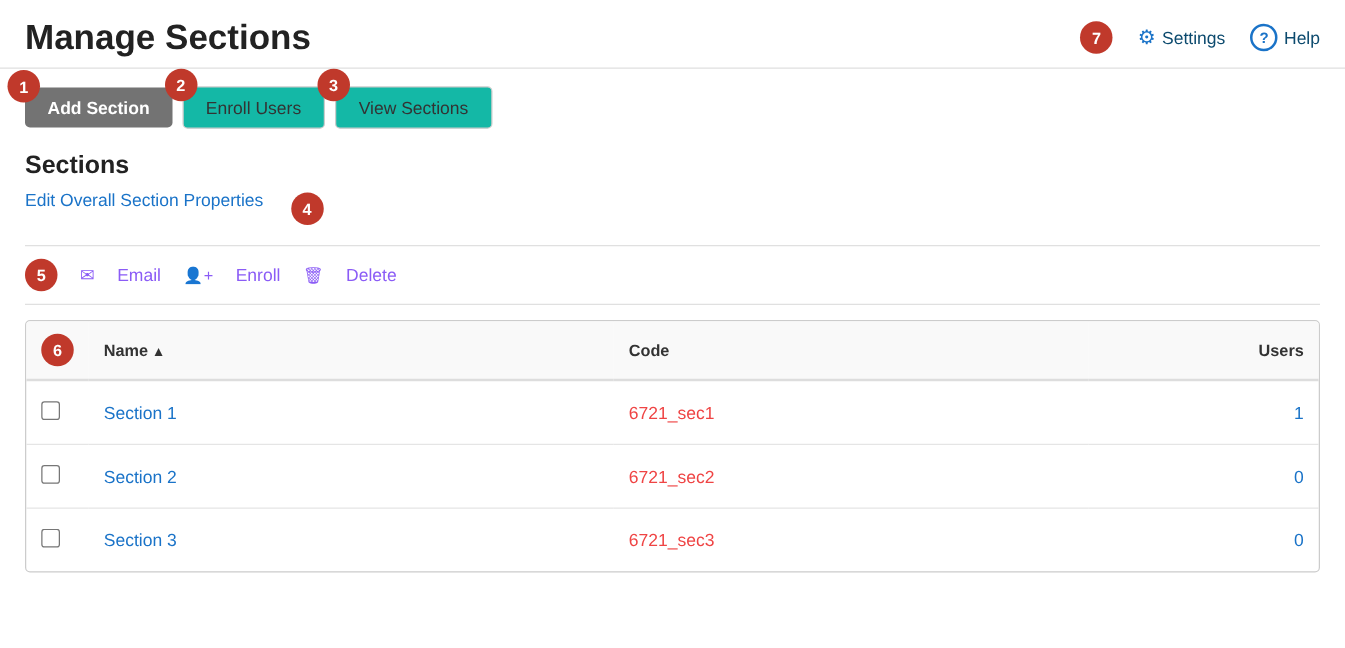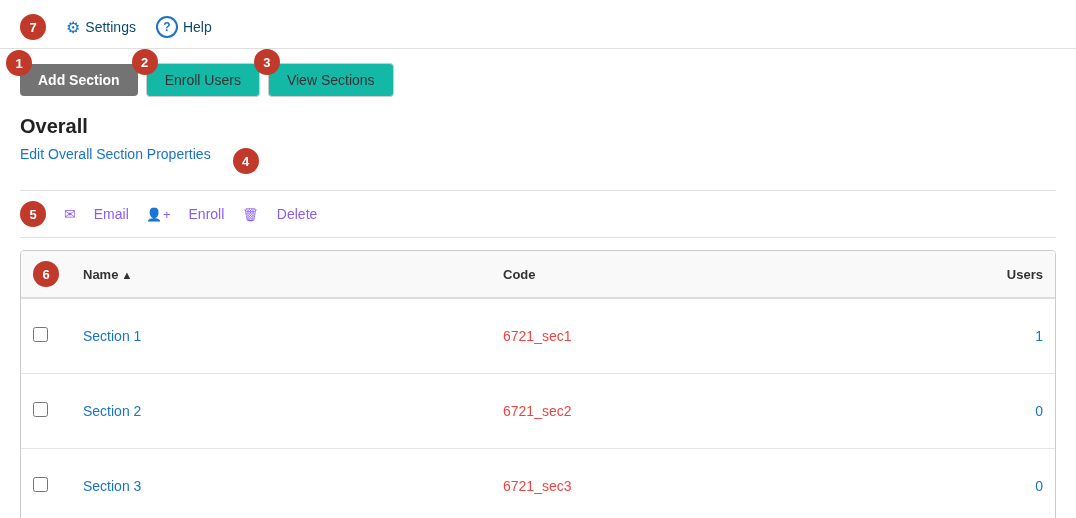--- a/index.html
+++ b/index.html
@@ -137,21 +137,21 @@
     thead th.col-users {
       text-align: right;
     }
     tbody tr {
       border-bottom: 1px solid #e5e5e5;
     }
     tbody tr:last-child {
       border-bottom: none;
     }
     tbody td {
-      padding: 28px 12px;
+      padding: 16px 12px;
       font-size: 14px;
       vertical-align: middle;
     }
     tbody td.col-users {
       text-align: right;
       color: #1a73c8;
     }
     .section-link {
       color: #1a73c8;
       cursor: pointer;
@@ -193,20 +193,21 @@
     }
     
     .gear-icon::before { content: "⚙"; }
     .help-icon::before { content: "?"; display:inline-flex; align-items:center; justify-content:center; width:18px; height:18px; border-radius:50%; border:2px solid #1a73c8; font-weight:bold; font-size:12px; color:#1a73c8; }
     .email-icon::before { content: "✉"; }
   </style>
 </head>
 <body>
 
 <div class="top-bar">
+  <h1 class="page-title">Manage Sections</h1>
   <div class="top-right">
     <span class="step-badge">7</span>
     <div class="top-right-item">
       <span class="gear-icon" style="font-size:16px; color:#1a73c8;"></span>
       <span>Settings</span>
     </div>
     <div class="top-right-item">
       <span class="help-icon"></span>
       <span>Help</span>
     </div>
@@ -223,21 +224,21 @@
     <div class="badge-wrap">
       <span class="step-badge">2</span>
       <button class="btn-secondary">Enroll Users</button>
     </div>
     <div class="badge-wrap">
       <span class="step-badge">3</span>
       <button class="btn-secondary">View Sections</button>
     </div>
   </div>
 
-  <div class="section-heading">Overall</div>
+  <div class="section-heading">Sections</div>
 
   <div style="display:flex; align-items:center; gap:22px; margin-bottom: 14px;">
     <a class="edit-link">Edit Overall Section Properties</a>
     <span class="step-badge">4</span>
   </div>
 
   <div class="action-row">
     <span class="step-badge">5</span>
     <button class="action-btn">
       <span class="email-icon"></span>

